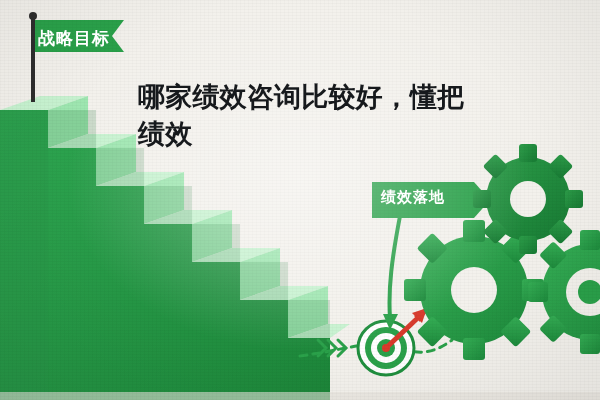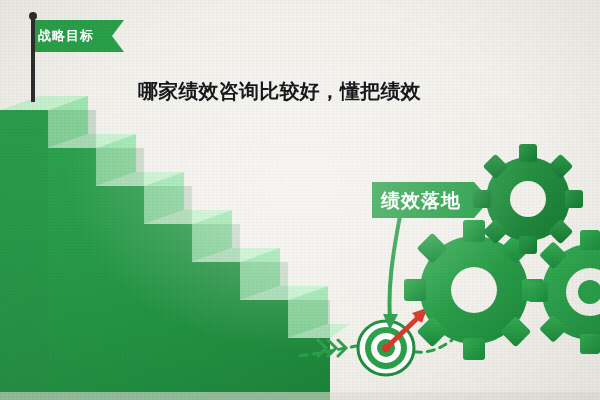--- a/index.html
+++ b/index.html
@@ -39,46 +39,46 @@
   #art {
     position: absolute;
     inset: 0;
   }
   #headline {
     position: absolute;
     left: 138px;
     top: 78px;
     width: 330px;
     color: #16191c;
-    font-size: 20px;
+    font-size: 27px;
     font-weight: bold;
     line-height: 1.38;
     letter-spacing: 0.2px;
     text-align: left;
     font-family: "DejaVu Sans", "Liberation Sans", sans-serif;
   }
   #headline .l2 {
     display: block;
   }
   .flag-label {
     position: absolute;
     color: #ffffff;
-    font-size: 13px;
+    font-size: 17px;
     font-weight: bold;
     letter-spacing: 1px;
     white-space: nowrap;
   }
   #flag-text {
     left: 38px;
     top: 27px;
   }
   #banner-text {
     left: 381px;
     top: 188px;
-    font-size: 19px;
+    font-size: 15px;
     letter-spacing: 1px;
   }
 </style>
 </head>
 <body>
 
 <div id="poster">
 
   <svg id="art" viewBox="0 0 600 400" width="600" height="400">
     <defs>

